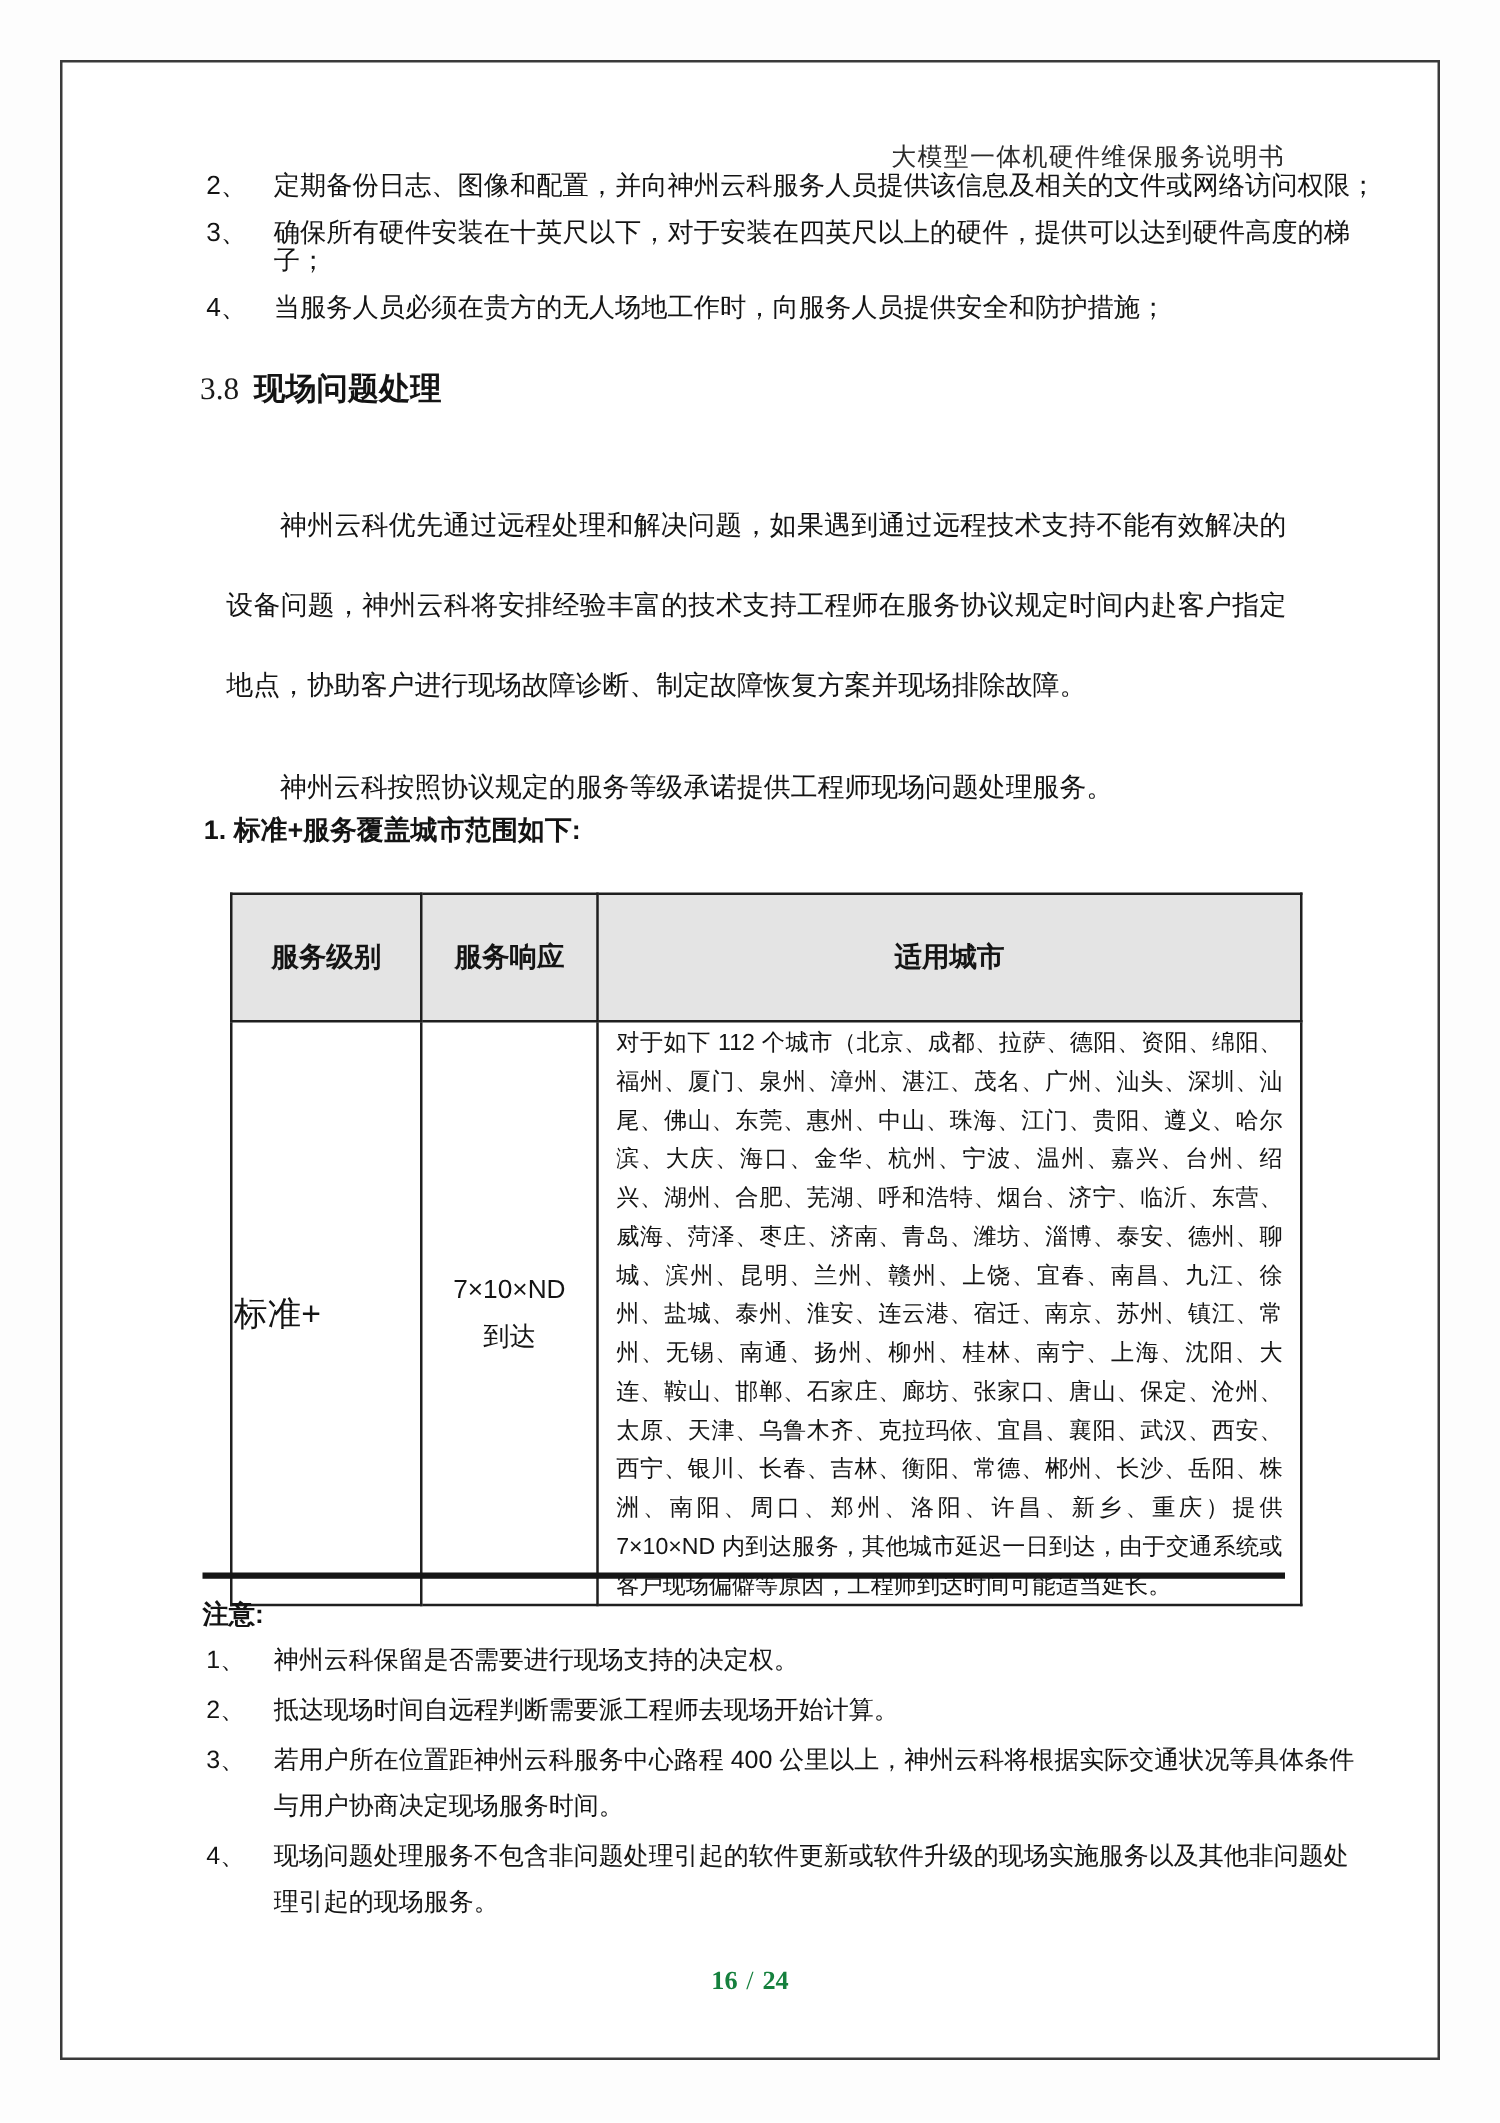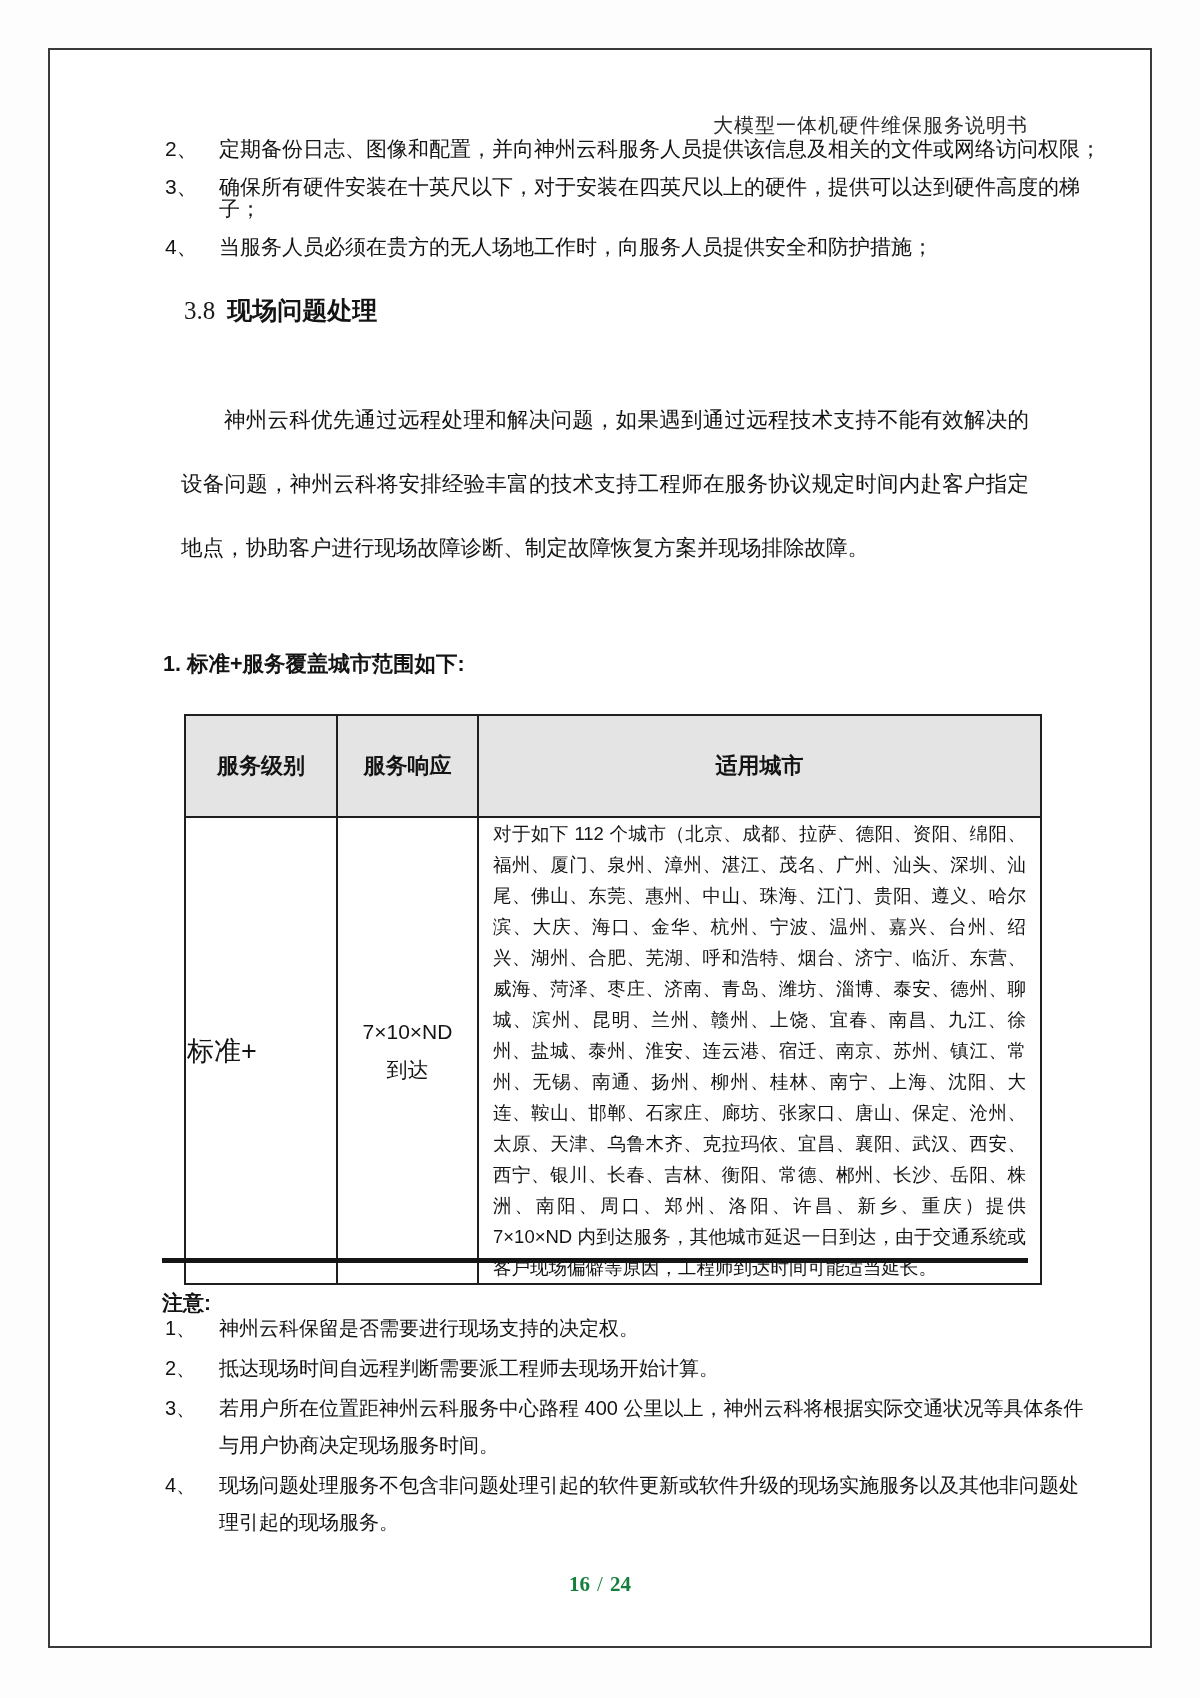--- a/index.html
+++ b/index.html
@@ -22,21 +22,21 @@
     position: absolute; top: 112px; right: 172px;
     font-family: Liberation Mono, monospace;
     font-size: 20px; color: #2b2b2b;
     letter-spacing: 1px;
   }
   .intro-list { position: absolute; top: 138px; left: 165px; width: 945px; }
   .intro-item { display: flex; margin-bottom: 16px; font-size: 21px; line-height: 22px; }
   .intro-item .num { flex: none; width: 54px; }
   .intro-item .txt { flex: 1; }
 
-  .section-heading { position: absolute; top: 294px; left: 184px; white-space: nowrap; }
+  .section-heading { position: absolute; top: 294px; left: 160px; white-space: nowrap; }
   .sec-num { font-family: "Liberation Serif", serif; font-size: 25px; color: #1a1a1a; }
   .sec-title { font-size: 25px; font-weight: bold; margin-left: 12px; }
 
   .paragraphs { position: absolute; top: 370px; left: 163px; width: 884px;
     font-size: 21.5px; line-height: 64px; text-align: justify; }
   .paragraphs p { margin: 18px; text-indent: 2em; }
 
   .list-heading { position: absolute; top: 649px; left: 163px;
     font-size: 21.5px; font-weight: bold; }
 
@@ -53,21 +53,21 @@
   col.c1 { width: 152px; } col.c2 { width: 141px; } col.c3 { width: 563px; }
   td.level { text-align: left; vertical-align: middle; font-size: 27px; }
   td.resp  { text-align: center; vertical-align: middle; font-size: 21px; line-height: 38px; }
   td.cities {
     height: 444px; padding: 0 14px; vertical-align: middle;
     font-size: 18.5px; line-height: 31px;
     text-align: justify; text-justify: inter-character;
   }
 
   .rule { position: absolute; top: 1258px; left: 162px; width: 866px; height: 5px; background: #151515; }
-  .notes-label { position: absolute; top: 1277px; left: 162px; font-size: 21px; font-weight: bold; margin-top: 12px; }
+  .notes-label { position: absolute; top: 1277px; left: 162px; font-size: 21px; font-weight: bold; }
   .notes-list { position: absolute; top: 1310px; left: 165px; width: 930px; }
   .note-item { display: flex; margin-bottom: 3px; font-size: 20px; line-height: 37px; }
   .note-item .num { flex: none; width: 54px; }
   .note-item .txt { flex: 1; }
 
   .page-num {
     position: absolute; top: 1572px; left: 0; width: 1200px;
     text-align: center;
     font-family: "Liberation Serif", serif;
     font-size: 21px; font-weight: bold; color: #15803d;
@@ -95,20 +95,21 @@
     <span class="txt">当服务人员必须在贵方的无人场地工作时，向服务人员提供安全和防护措施；</span>
   </div>
 </div>
 
 <div class="section-heading">
   <span class="sec-num">3.8</span><span class="sec-title">现场问题处理</span>
 </div>
 
 <div class="paragraphs">
   <p>神州云科优先通过远程处理和解决问题，如果遇到通过远程技术支持不能有效解决的设备问题，神州云科将安排经验丰富的技术支持工程师在服务协议规定时间内赴客户指定地点，协助客户进行现场故障诊断、制定故障恢复方案并现场排除故障。</p>
+  <p>神州云科按照协议规定的服务等级承诺提供工程师现场问题处理服务。</p>
 </div>
 
 <div class="list-heading">1. 标准+服务覆盖城市范围如下:</div>
 
 <table class="svc">
   <colgroup>
       <col class="c1">
       <col class="c2">
       <col class="c3">
     </colgroup>

